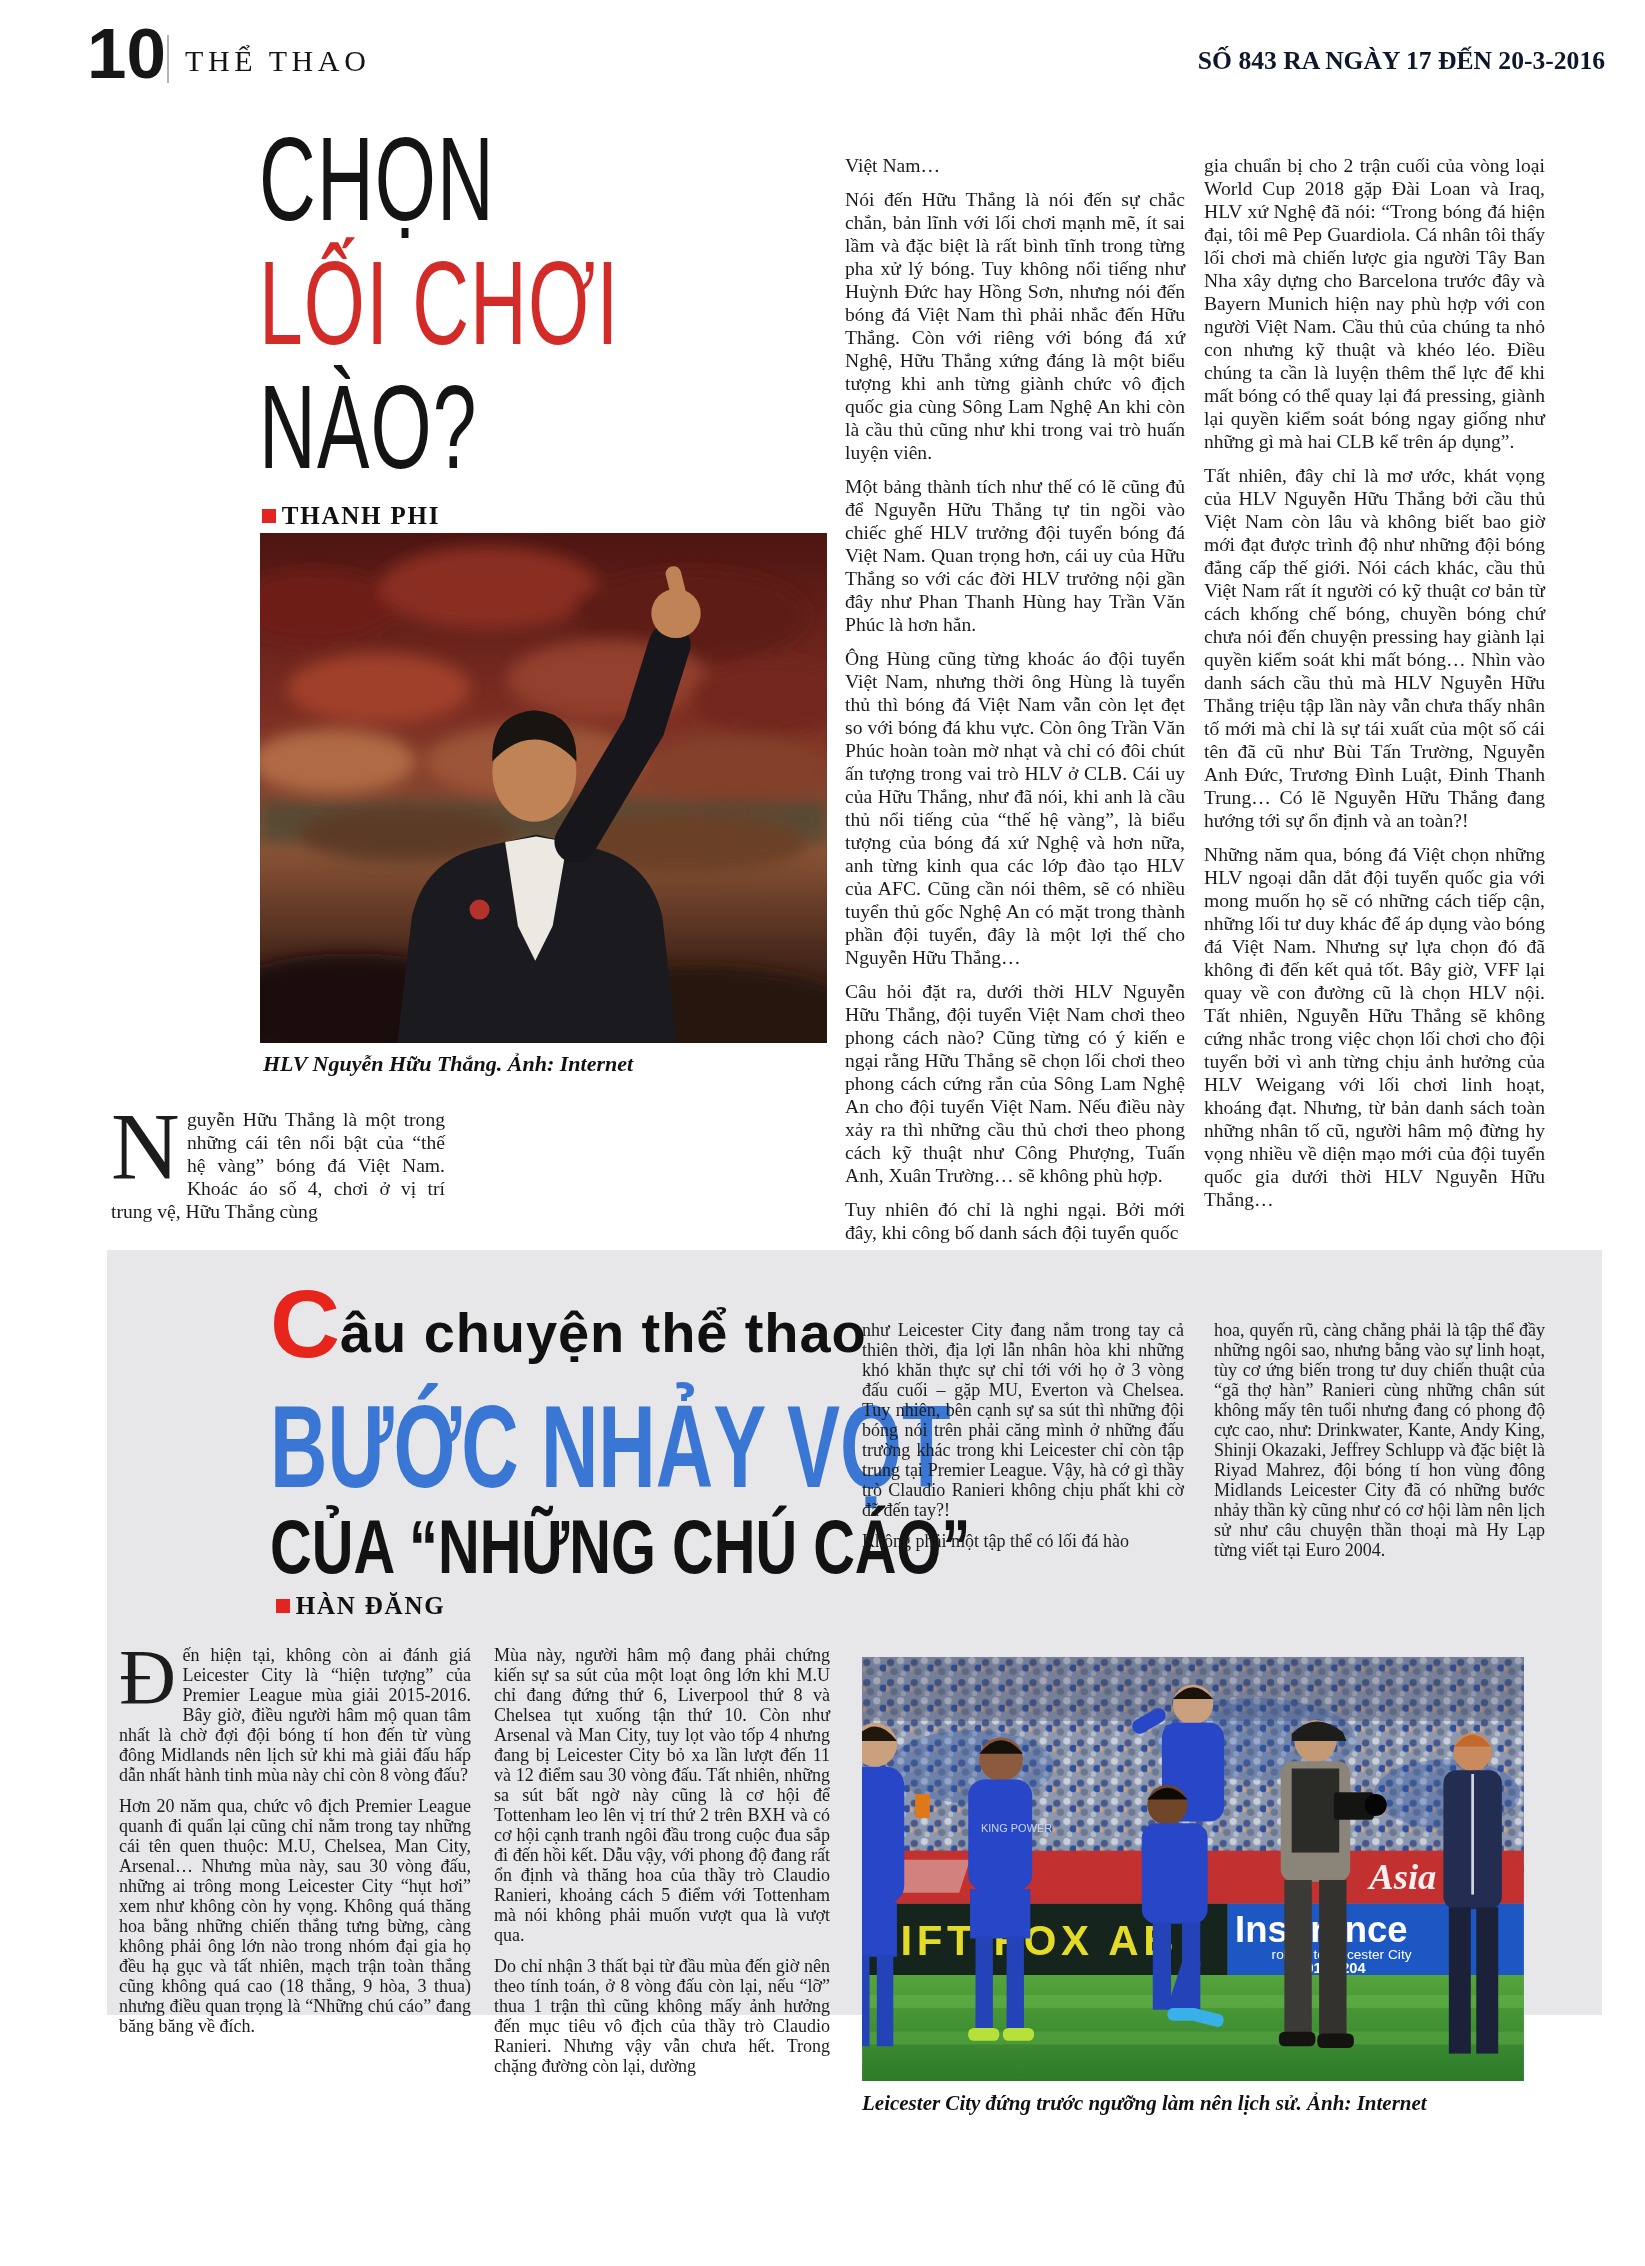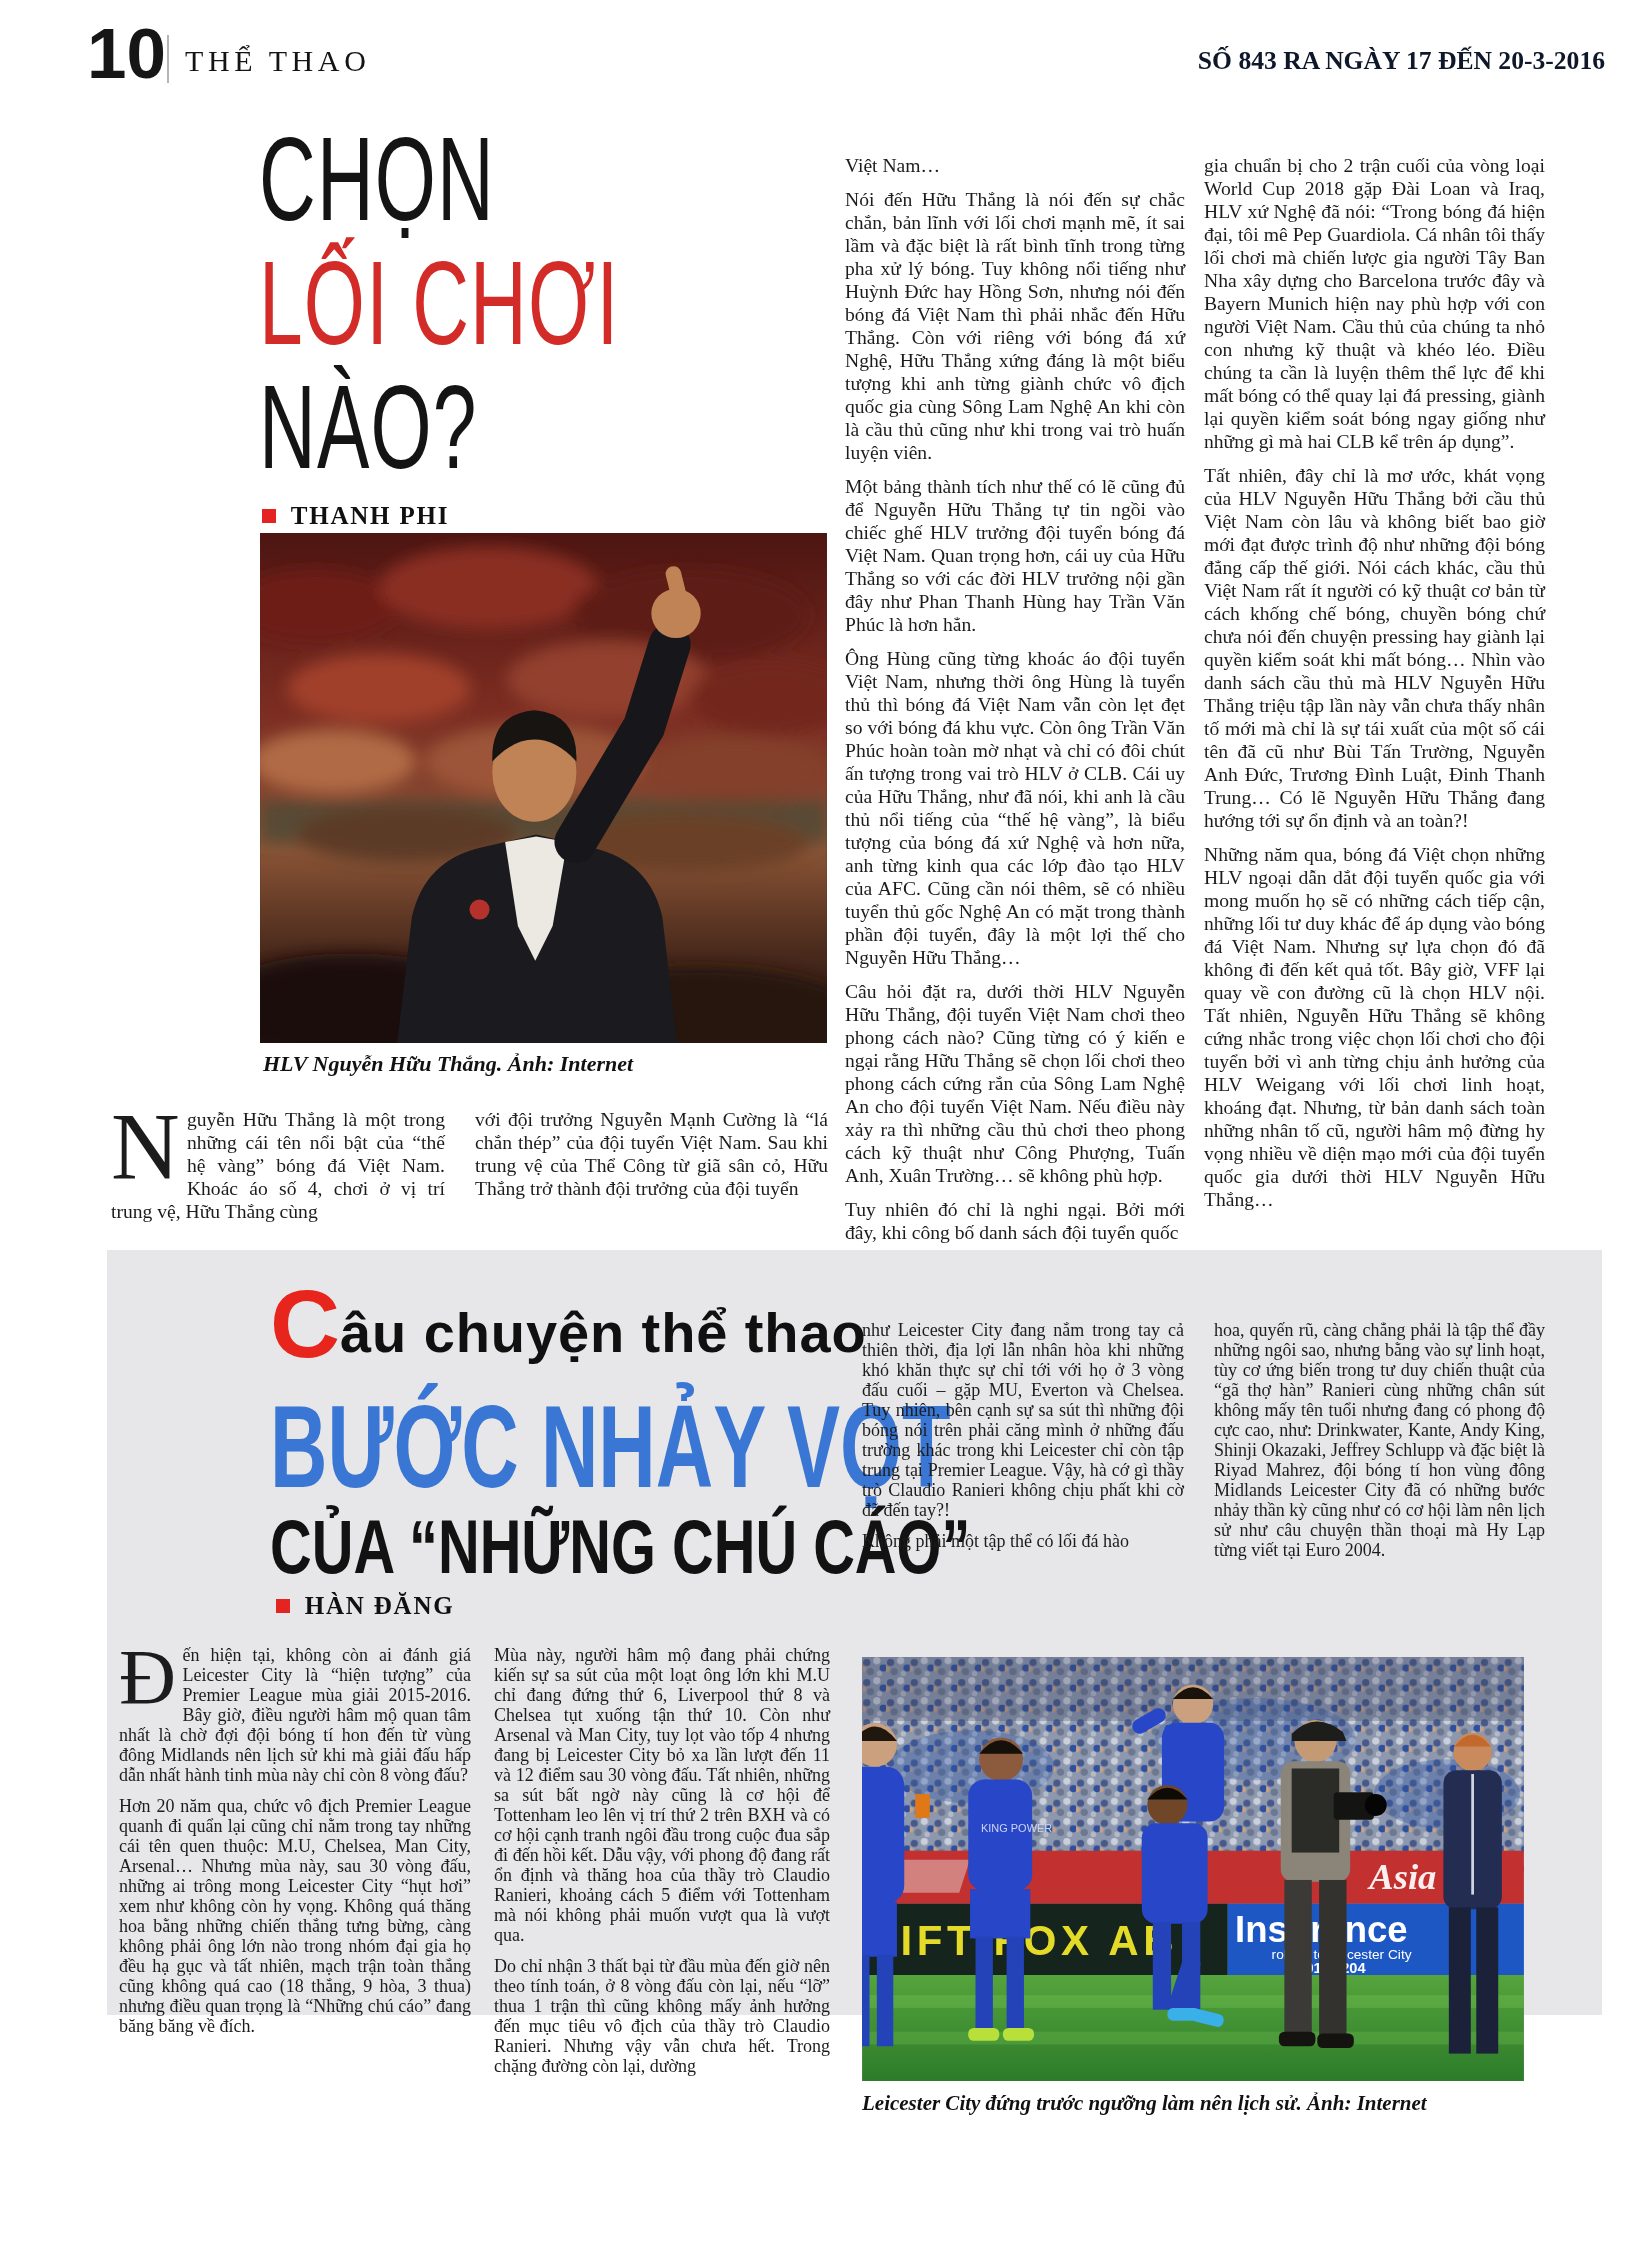--- a/index.html
+++ b/index.html
@@ -10,21 +10,21 @@
                font-weight:bold;font-size:71px;line-height:55px;color:#161616;}
   .header-divider{position:absolute;left:167px;top:35px;width:1.8px;height:48px;background:#b5b5b5;}
   .section-name{position:absolute;left:185px;top:44px;font-size:30px;letter-spacing:4.6px;color:#141414;}
   .issue-info{position:absolute;right:41px;top:46px;font-size:25.6px;color:#0f172a;font-weight:bold;}
   
   .headline{position:absolute;left:259px;top:117px;font-family:"Liberation Sans",sans-serif;
             font-weight:normal;color:#141414;}
   .headline .hl-line{display:block;font-size:119px;line-height:124px;letter-spacing:1.8px;
             transform:scaleX(0.66);transform-origin:left center;white-space:nowrap;}
   .hl-red{color:#d32b28;}
-  .byline{position:absolute;display:flex;align-items:flex-start;gap:15px;}
+  .byline{position:absolute;display:flex;align-items:flex-start;gap:6px;}
   .byline .sq{width:13.7px;height:13.7px;background:#e42420;margin-top:7.3px;flex:0 0 auto;}
   .byline .nm{font-family:"Liberation Serif",serif;font-weight:bold;font-size:25px;
               letter-spacing:1.8px;color:#101010;line-height:27.4px;}
   .byline1{left:262px;top:502px;}
   
   .photo1{position:absolute;left:260px;top:533px;width:567px;height:510px;overflow:hidden;background:#5d1f1b;}
   .caption{font-weight:bold;font-style:italic;font-size:22px;color:#111;}
   .caption1{position:absolute;left:263px;top:1051px;}
   
   .col{position:absolute;text-align:justify;}
@@ -122,23 +122,20 @@
         <path d="M254 250 Q252 198 300 194 Q348 198 346 250 Q324 226 300 226 Q276 226 254 250 Z" fill="#171412"></path>
         <circle cx="240" cy="412" r="11" fill="#b5322c"></circle>
       </g>
     </svg>
   </div>
   <div class="caption caption1">HLV Nguyễn Hữu Thắng. Ảnh: Internet</div>
 
   <div class="col body-main colA">
     <p><span class="dropcap-n">N</span><span>guyễn Hữu Thắng là một trong những cái tên nổi bật của “thế hệ vàng” bóng đá Việt Nam. Khoác áo số 4, chơi ở vị trí trung vệ, Hữu Thắng cùng</span></p>
   </div>
-  <div class="col body-main colB">
-    <p>với đội trưởng Nguyễn Mạnh Cường là “lá chắn thép” của đội tuyển Việt Nam. Sau khi trung vệ của Thể Công từ giã sân cỏ, Hữu Thắng trở thành đội trưởng của đội tuyển</p>
-  </div>
   <div class="col body-main colC">
     <p>Việt Nam…</p>
     <p>Nói đến Hữu Thắng là nói đến sự chắc chắn, bản lĩnh với lối chơi mạnh mẽ, ít sai lầm và đặc biệt là rất bình tĩnh trong từng pha xử lý bóng. Tuy không nổi tiếng như Huỳnh Đức hay Hồng Sơn, nhưng nói đến bóng đá Việt Nam thì phải nhắc đến Hữu Thắng. Còn với riêng với bóng đá xứ Nghệ, Hữu Thắng xứng đáng là một biểu tượng khi anh từng giành chức vô địch quốc gia cùng Sông Lam Nghệ An khi còn là cầu thủ cũng như khi trong vai trò huấn luyện viên.</p>
     <p>Một bảng thành tích như thế có lẽ cũng đủ để Nguyễn Hữu Thắng tự tin ngồi vào chiếc ghế HLV trưởng đội tuyển bóng đá Việt Nam. Quan trọng hơn, cái uy của Hữu Thắng so với các đời HLV trưởng nội gần đây như Phan Thanh Hùng hay Trần Văn Phúc là hơn hẳn.</p>
     <p>Ông Hùng cũng từng khoác áo đội tuyển Việt Nam, nhưng thời ông Hùng là tuyển thủ thì bóng đá Việt Nam vẫn còn lẹt đẹt so với bóng đá khu vực. Còn ông Trần Văn Phúc hoàn toàn mờ nhạt và chỉ có đôi chút ấn tượng trong vai trò HLV ở CLB. Cái uy của Hữu Thắng, như đã nói, khi anh là cầu thủ nổi tiếng của “thế hệ vàng”, là biểu tượng của bóng đá xứ Nghệ và hơn nữa, anh từng kinh qua các lớp đào tạo HLV của AFC. Cũng cần nói thêm, sẽ có nhiều tuyển thủ gốc Nghệ An có mặt trong thành phần đội tuyển, đây là một lợi thế cho Nguyễn Hữu Thắng…</p>
     <p>Câu hỏi đặt ra, dưới thời HLV Nguyễn Hữu Thắng, đội tuyển Việt Nam chơi theo phong cách nào? Cũng từng có ý kiến e ngại rằng Hữu Thắng sẽ chọn lối chơi theo phong cách cứng rắn của Sông Lam Nghệ An cho đội tuyển Việt Nam. Nếu điều này xảy ra thì những cầu thủ chơi theo phong cách kỹ thuật như Công Phượng, Tuấn Anh, Xuân Trường… sẽ không phù hợp.</p>
     <p>Tuy nhiên đó chỉ là nghi ngại. Bởi mới đây, khi công bố danh sách đội tuyển quốc</p>
   </div>
   <div class="col body-main colD">
     <p>gia chuẩn bị cho 2 trận cuối của vòng loại World Cup 2018 gặp Đài Loan và Iraq, HLV xứ Nghệ đã nói: “Trong bóng đá hiện đại, tôi mê Pep Guardiola. Cá nhân tôi thấy lối chơi mà chiến lược gia người Tây Ban Nha xây dựng cho Barcelona trước đây và Bayern Munich hiện nay phù hợp với con người Việt Nam. Cầu thủ của chúng ta nhỏ con nhưng kỹ thuật và khéo léo. Điều chúng ta cần là luyện thêm thể lực để khi mất bóng có thể quay lại đá pressing, giành lại quyền kiểm soát bóng ngay giống như những gì mà hai CLB kể trên áp dụng”.</p>

